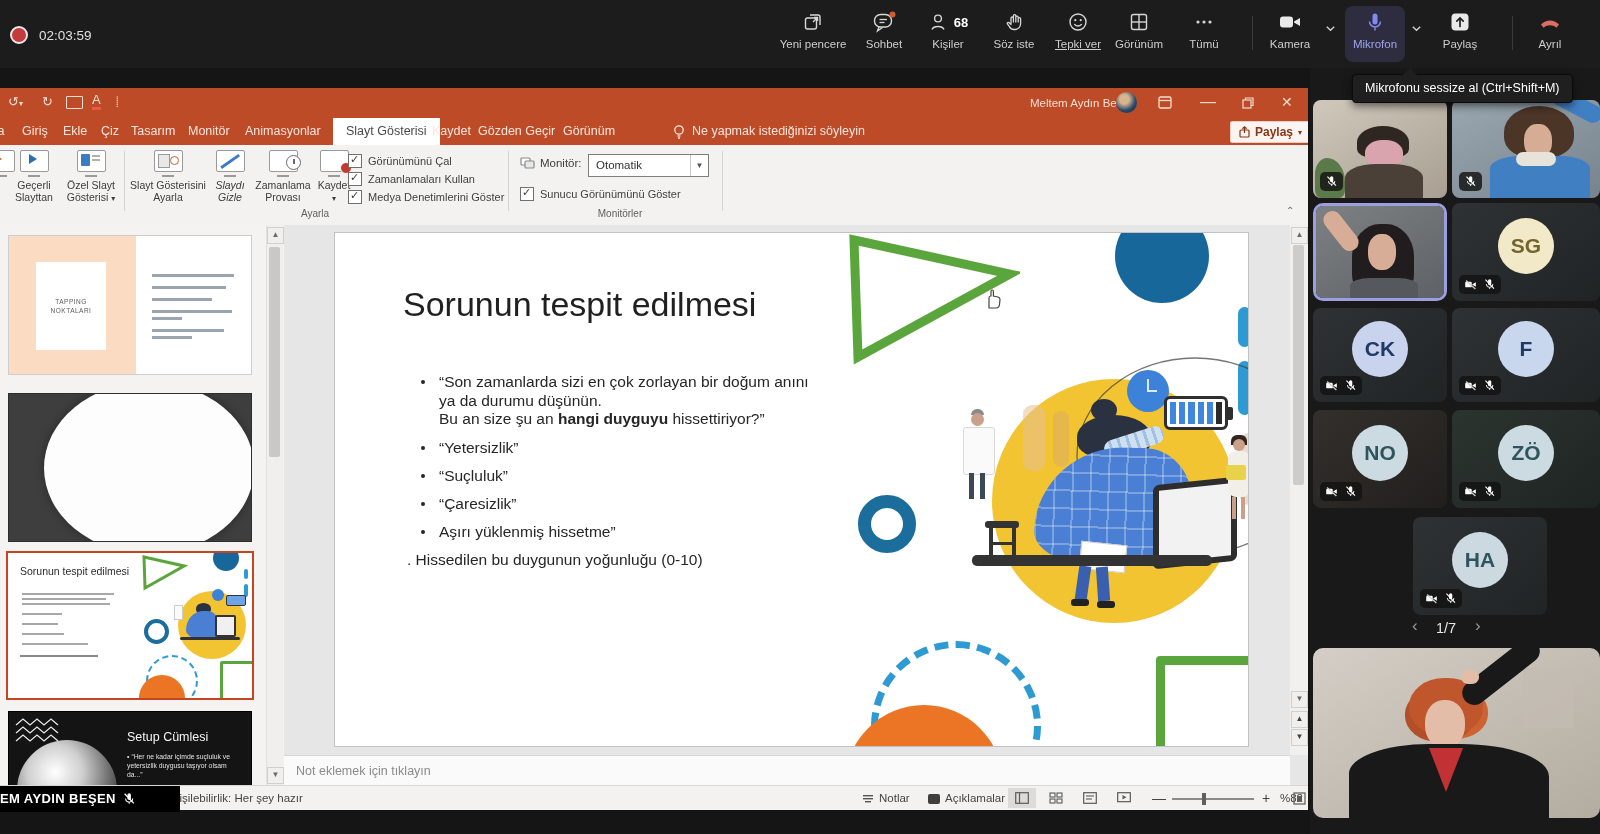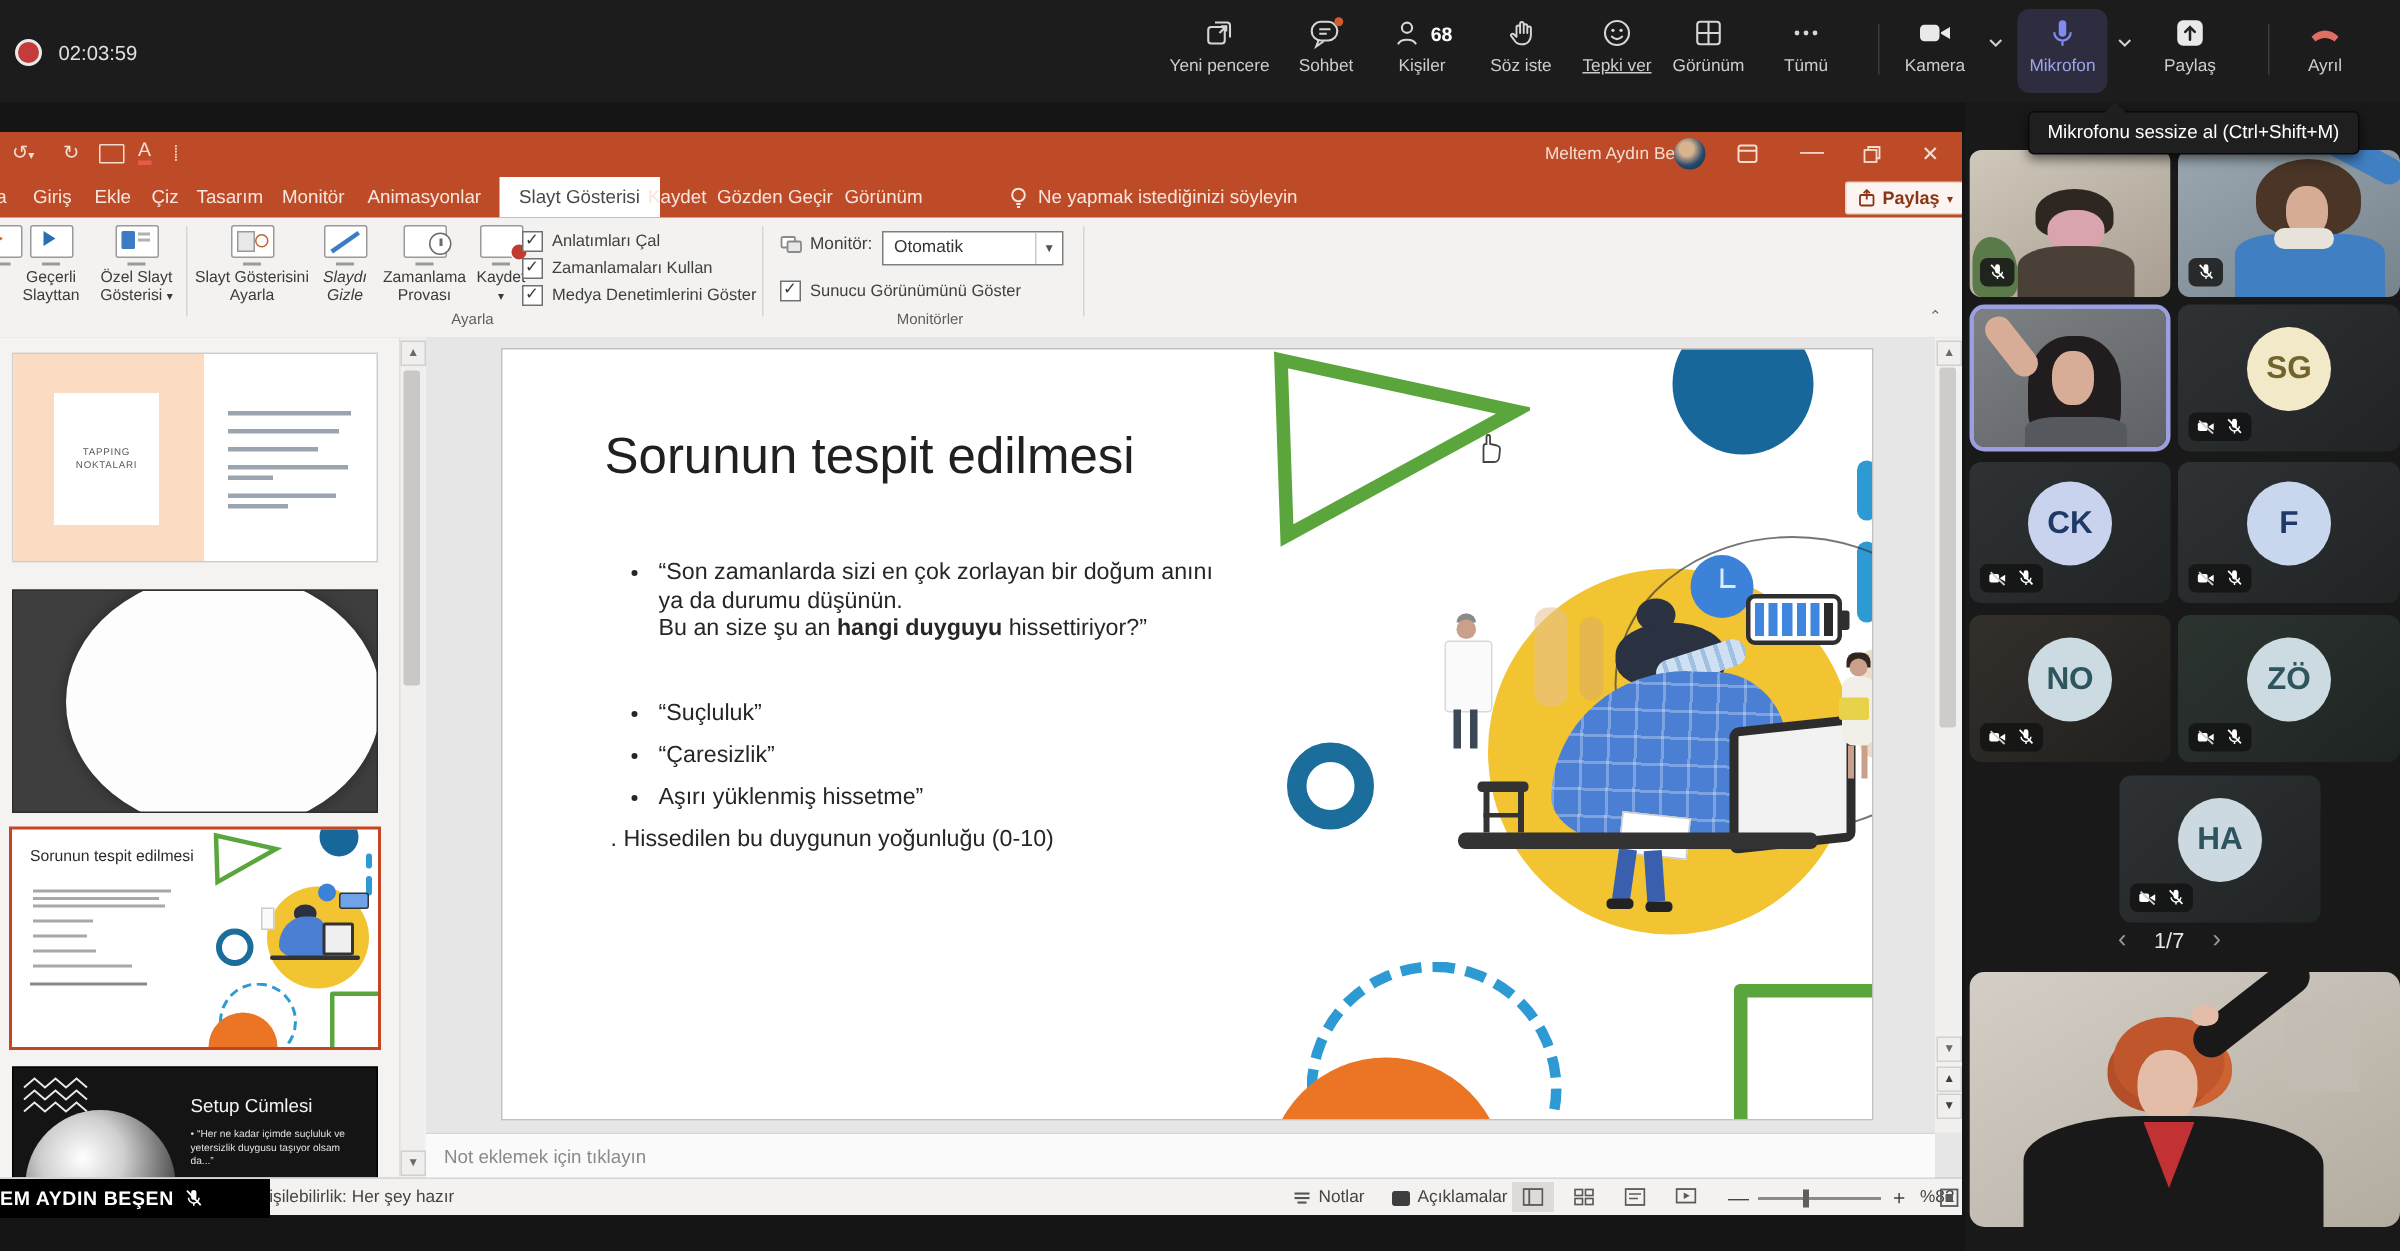--- a/index.html
+++ b/index.html
@@ -298,21 +298,21 @@
       </div>
       <div class="rbtn" style="left:314px;width:40px;">
         <div class="ricon">
             <span style="position:absolute;right:-4px;bottom:-3px;width:10px;height:10px;background:#c23b2e;border-radius:50%;border:1.5px solid #fff;"></span>
           </div>
         <span>Kaydet</span><br><span style="font-size:8px;">▾</span>
       </div>
 
       <div class="cbrow" style="left:348px;top:9px;">
           <span class="cb"></span>
-          <span>Anlatımları Çal</span>
+          <span>Görünümünü Çal</span>
         </div>
       <div class="cbrow" style="left:348px;top:27px;">
           <span class="cb"></span>
           <span>Zamanlamaları Kullan</span>
         </div>
       <div class="cbrow" style="left:348px;top:45px;">
           <span class="cb"></span>
           <span>Medya Denetimlerini Göster</span>
         </div>
       <div class="glabel" style="left:255px;width:120px;text-align:center;">Ayarla</div>
@@ -494,20 +494,24 @@
 
           <div class="ab" style="left:68px;top:52px;font-size:34px;font-weight:500;color:#202020;">Sorunun tespit edilmesi</div>
           <div class="bul" style="top:140px;">
             <span class="dot"></span>
             <span class="tx">
               <span>“Son zamanlarda sizi en çok zorlayan bir doğum anını</span><br>
               <span>ya da durumu düşünün.</span><br>
               <span>Bu an size şu an </span><b>hangi duyguyu</b><span> hissettiriyor?”</span>
             </span>
           </div>
+          <div class="bul" style="top:206px;">
+              <span class="dot"></span>
+              <span class="tx">“Yetersizlik”</span>
+            </div>
           <div class="bul" style="top:234px;">
               <span class="dot"></span>
               <span class="tx">“Suçluluk”</span>
             </div>
           <div class="bul" style="top:262px;">
               <span class="dot"></span>
               <span class="tx">“Çaresizlik”</span>
             </div>
           <div class="bul" style="top:290px;">
               <span class="dot"></span>

